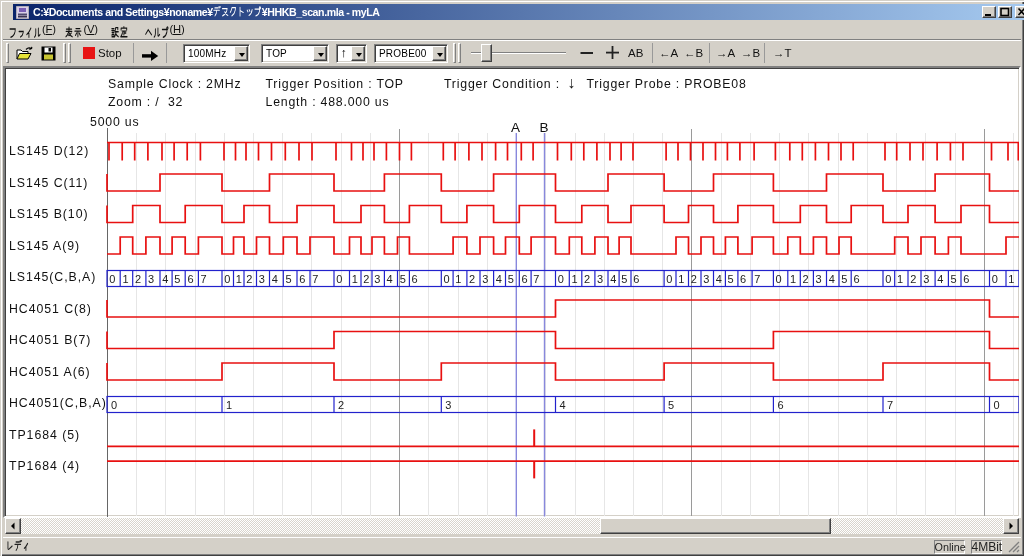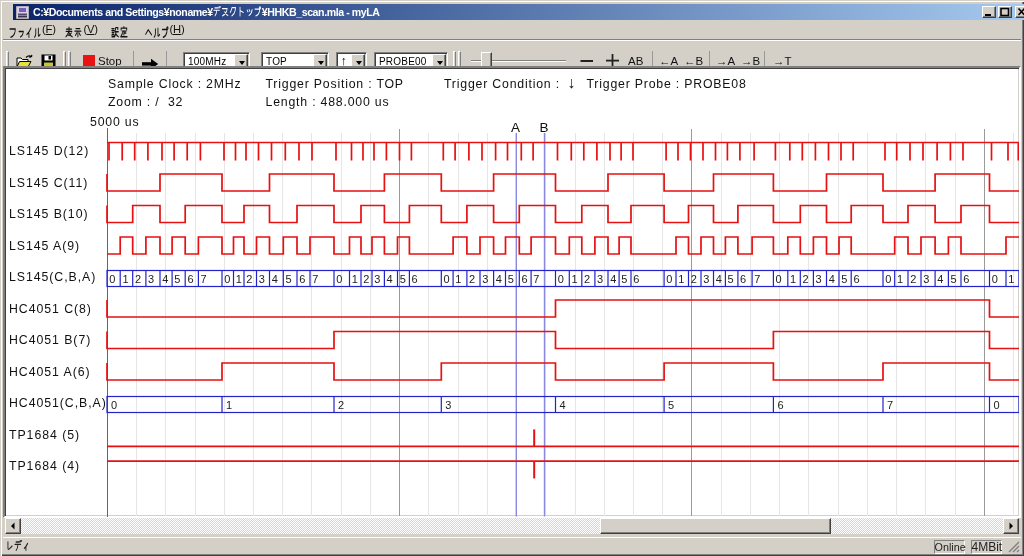--- a/index.html
+++ b/index.html
@@ -5,21 +5,21 @@
 #win{position:relative;width:1024px;height:556px;background:#d4d0c8;
  box-shadow:inset 1px 1px 0 #d4d0c8, inset 2px 2px 0 #fff, inset -1px -1px 0 #404040, inset -2px -2px 0 #808080;}
 .abs{position:absolute}
 #title{left:13px;top:4px;width:1016px;height:16px;background:linear-gradient(90deg,#0a246a,#a6caf0);color:#fff;font-size:10.6px;font-weight:bold;line-height:16px;white-space:nowrap}
 #title .cap{position:absolute;left:20px;top:0px;letter-spacing:-0.42px}
 .tbtn{position:absolute;top:2px;width:14px;height:12px;background:#d4d0c8;border:1px solid;border-color:#fff #404040 #404040 #fff;box-shadow:inset -1px -1px 0 #808080;font-size:9px;color:#000;text-align:center;line-height:10px}
 #menu{left:3px;top:20px;width:1018px;height:18px;font-size:11.2px;color:#111;letter-spacing:-0.2px}
 #menu span{position:absolute;top:3px}
 #menu svg{position:absolute;top:3px}
 #mline{left:3px;top:38.5px;width:1018px;height:2px;border-top:1px solid #808080;border-bottom:1px solid #fff}
-#toolbar{left:3px;top:48px;width:938px;height:26px}
+#toolbar{left:3px;top:40px;width:938px;height:26px}
 .grip{position:absolute;top:3px;width:3px;height:20px;border:1px solid;border-color:#fff #808080 #808080 #fff}
 .tsep{position:absolute;top:2.5px;width:1px;height:20px;background:#999}
 .combo{position:absolute;top:3.5px;height:19.5px;background:#fff;border:1px solid;border-color:#808080 #fff #fff #808080;box-shadow:inset 1px 1px 0 #404040, inset -1px -1px 0 #d4d0c8;font-size:11.5px;color:#000}
 .combo .v{position:absolute;left:4px;top:3px;white-space:nowrap;letter-spacing:0.2px;font-size:10px}
 .combo .db{position:absolute;right:1px;top:1px;bottom:1px;width:14px;background:#d4d0c8;border:1px solid;border-color:#fff #404040 #404040 #fff;box-shadow:inset -1px -1px 0 #808080}
 .combo .db:after{content:"";position:absolute;left:3.5px;top:6px;border:3.5px solid transparent;border-top:4px solid #000}
 .tt{position:absolute;top:6.5px;font-size:11.5px;color:#111;white-space:nowrap}
 #client{left:3px;top:66px;width:1018px;height:451.5px;background:#fff;border:2px solid;border-color:#808080 #fff #fff #808080;box-shadow:inset 1px 1px 0 #404040,inset -1px -1px 0 #d4d0c8}
 #hscroll{left:5px;top:517.5px;width:1014px;height:16px;background:repeating-conic-gradient(#ffffff 0% 25%,#d8d4cc 0% 50%) 0 0/2px 2px}
 .sbtn{position:absolute;top:0;width:16px;height:16px;background:#d4d0c8;border:1px solid;border-color:#fff #404040 #404040 #fff;box-shadow:inset -1px -1px 0 #808080}

